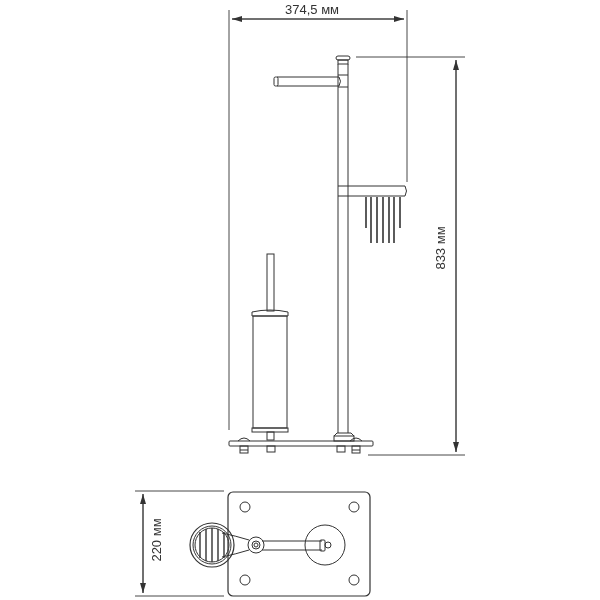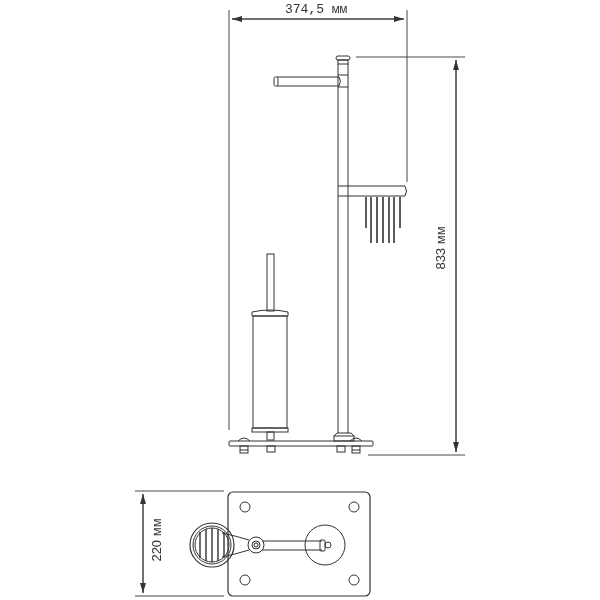--- a/index.html
+++ b/index.html
@@ -7,21 +7,21 @@
     .canvas { position: absolute; left: 0; top: 0; width: 600px; height: 600px; }
     svg { display: block; }
     .label {
       position: absolute;
       font-family: "Liberation Sans", sans-serif;
       font-size: 13px;
       color: #333333;
       white-space: nowrap;
       line-height: 1;
     }
-    .lbl-width { left: 285px; top: 3px; font-size: 13px; font-family: Liberation Mono, monospace; }
+    .lbl-width { left: 285px; top: 3px; font-size: 13px; }
     .lbl-height { left: 440px; top: 248px; transform: translate(-50%, -50%) rotate(-90deg); transform-origin: center; }
     .lbl-depth { left: 156px; top: 540px; transform: translate(-50%, -50%) rotate(-90deg); transform-origin: center; }
   </style>
 </head>
 <body>
 
 <div class="canvas">
   <svg width="600" height="600" viewBox="0 0 600 600" fill="none" stroke="#333333" stroke-width="1">
     <defs>
       <marker id="arr" markerWidth="10" markerHeight="6" refX="10" refY="3" orient="auto" markerUnits="userSpaceOnUse">

